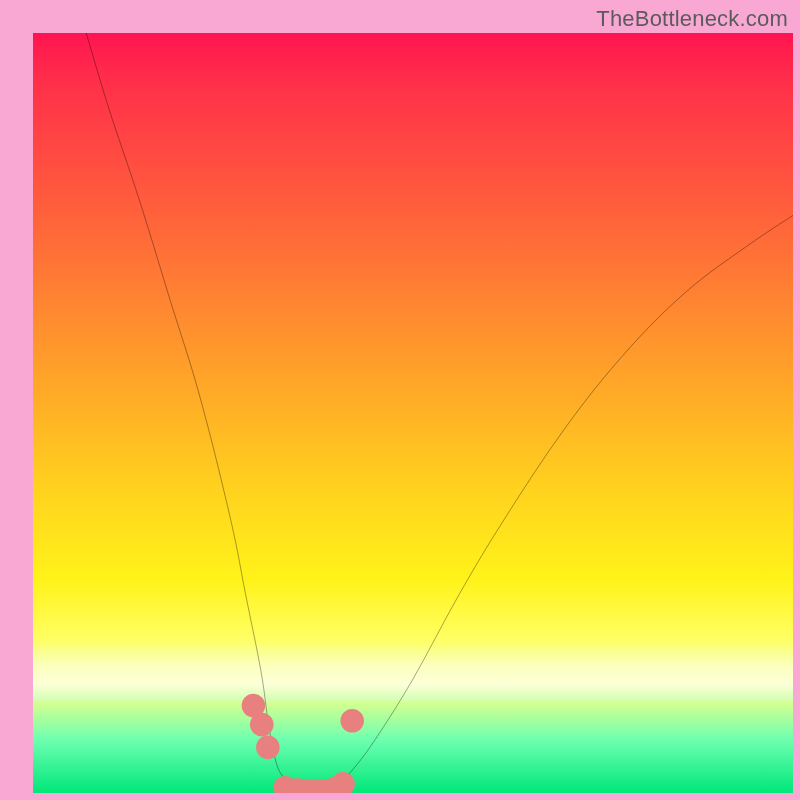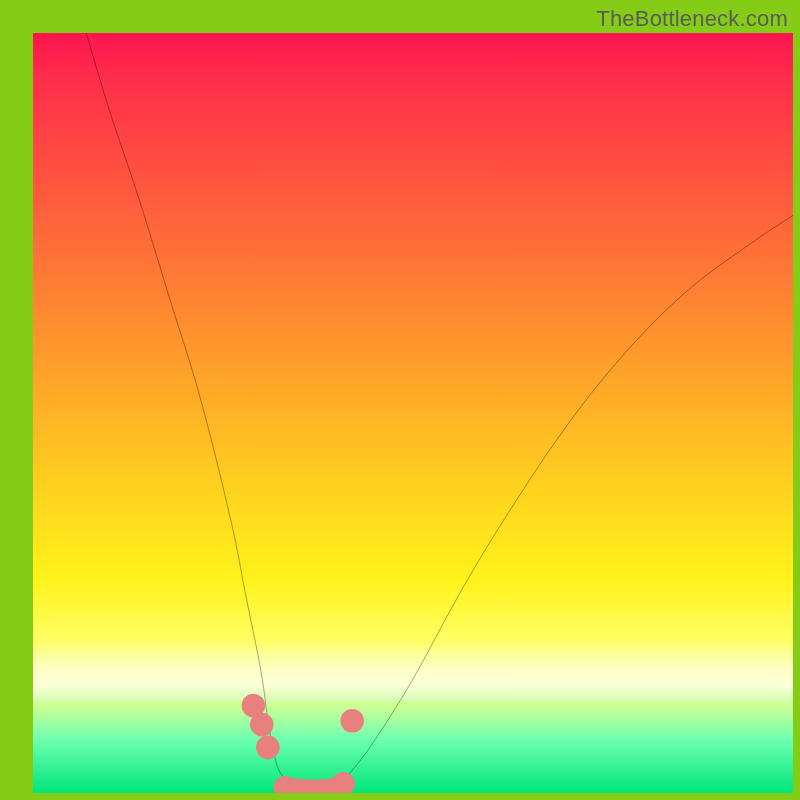--- a/index.html
+++ b/index.html
@@ -7,21 +7,21 @@
     padding: 0;
     width: 800px;
     height: 800px;
     background: #000;
     overflow: hidden;
     font-family: Arial, Helvetica, sans-serif;
   }
   .frame {
     position: absolute;
     inset: 0;
-    background: #84cc16;
+    background: #f9a8d4;
     text-align: right;
   }
   .plot-area {
     position: absolute;
     left: 33px;
     top: 33px;
     width: 760px;
     height: 760px;
     overflow: hidden;
   }

